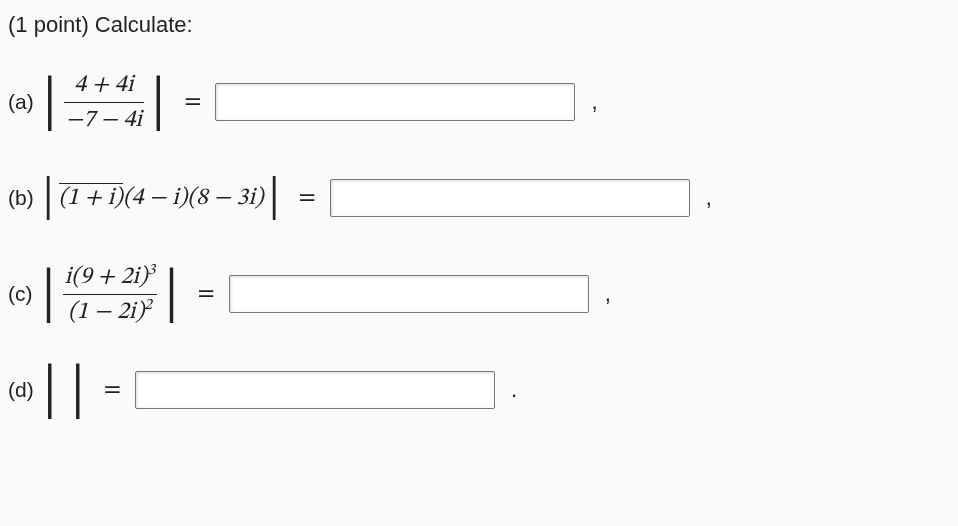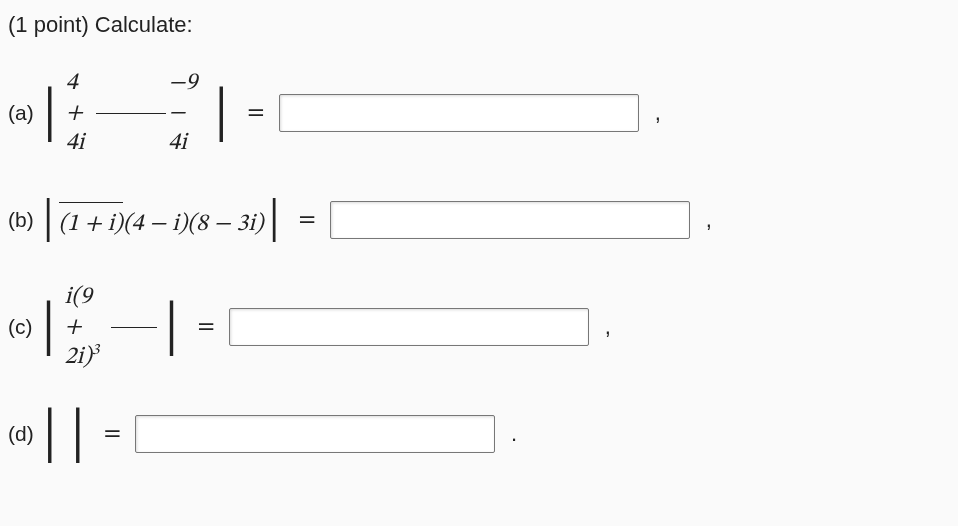--- a/index.html
+++ b/index.html
@@ -34,21 +34,21 @@
   .absbar {
     font-family: "Cambria Math", "STIX Two Math", "Times New Roman", serif;
     font-size: 60px;
     line-height: 0.7;
     font-weight: 300;
     padding: 0 2px;
   }
   .absbar.small { font-size: 48px; }
   .frac {
     display: inline-flex;
-    flex-direction: row;
+    flex-direction: column;
     align-items: center;
     vertical-align: middle;
     padding: 0 4px;
   }
   .frac .num, .frac .den {
     padding: 2px 2px;
     font-size: 24px;
   }
   .frac .line {
     width: 100%;
@@ -60,21 +60,21 @@
   }
   .sup {
     font-size: 0.65em;
     vertical-align: super;
     line-height: 0;
   }
   .overline {
     border-top: 1.5px solid #222;
     display: inline-block;
     line-height: 1.1;
-    padding-top: 8px;
+    padding-top: 1px;
     text-align: right;
   }
   .eq {
     font-family: "Cambria Math", "STIX Two Math", "Times New Roman", serif;
     font-size: 24px;
     margin: 0 14px 0 16px;
   }
   .answer {
     height: 38px;
     width: 360px;
@@ -96,21 +96,21 @@
 
 <div class="prompt">(1 point) Calculate:</div>
 
 <div class="row">
   <span class="label">(a)</span>
   <span class="math">
     <span class="absbar">|</span>
     <span class="frac">
       <span class="num it">4 + 4i</span>
       <span class="line"></span>
-      <span class="den it">−9 − 4i</span>
+      <span class="den it">−7 − 4i</span>
     </span>
     <span class="absbar">|</span>
   </span>
   <span class="eq">=</span>
   <input class="answer" type="text" style="">
   <span class="punct">,</span>
 </div>
 
 <div class="row">
   <span class="label">(b)</span>
@@ -128,20 +128,23 @@
 
 <div class="row">
   <span class="label">(c)</span>
   <span class="math">
     <span class="absbar">|</span>
     <span class="frac">
       <span class="num it">
         <span>i(9 + 2i)</span><span class="sup">3</span>
       </span>
       <span class="line"></span>
+      <span class="den it">
+        <span>(1 − 2i)</span><span class="sup">2</span>
+      </span>
     </span>
     <span class="absbar">|</span>
   </span>
   <span class="eq">=</span>
   <input class="answer" type="text" style="">
   <span class="punct">,</span>
 </div>
 
 <div class="row">
   <span class="label">(d)</span>

